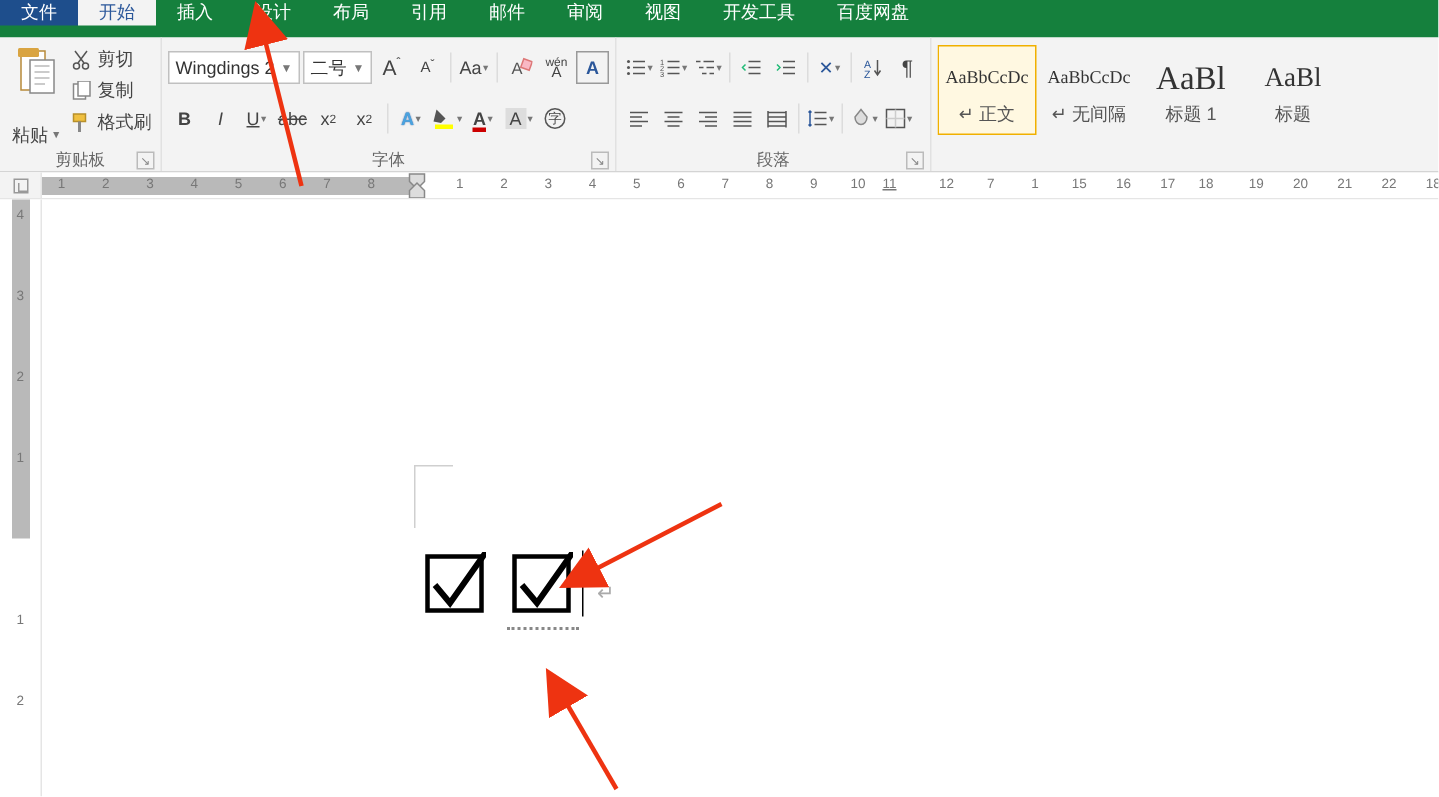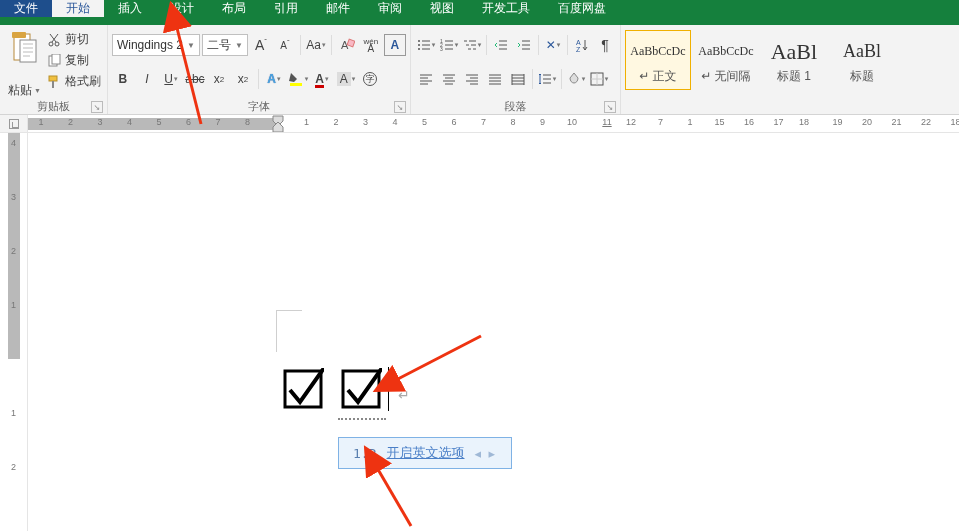--- a/index.html
+++ b/index.html
@@ -404,21 +404,21 @@
       <span class="num" style="left: 278.5px;">1</span>
       <span class="num" style="left: 308px;">2</span>
       <span class="num" style="left: 337.5px;">3</span>
       <span class="num" style="left: 367px;">4</span>
       <span class="num" style="left: 396.5px;">5</span>
       <span class="num" style="left: 426px;">6</span>
       <span class="num" style="left: 455.5px;">7</span>
       <span class="num" style="left: 485px;">8</span>
       <span class="num" style="left: 514.5px;">9</span>
       <span class="num" style="left: 544px;">10</span>
-      <span class="num" style="left: 579px; text-decoration: underline;">11</span>
+      <span class="num" style="left: 565px; text-decoration: underline;">11</span>
       <span class="num" style="left: 603px;">12</span>
       <span class="num" style="left: 632.5px;">7</span>
       <span class="num" style="left: 662px;">1</span>
       <span class="num" style="left: 691.5px;">15</span>
       <span class="num" style="left: 721px;">16</span>
       <span class="num" style="left: 750.5px;">17</span>
       <span class="num" style="left: 776px;">18</span>
       <span class="num" style="left: 809.5px;">19</span>
       <span class="num" style="left: 839px;">20</span>
       <span class="num" style="left: 868.5px;">21</span>
@@ -457,25 +457,20 @@
           <rect x="3" y="3" width="36" height="36" fill="none" stroke="#000" stroke-width="3"></rect>
           <path d="M8 22l10 12L42 0" fill="none" stroke="#000" stroke-width="4"></path>
         </svg>
     </div>
     <div class="sel-rect" style="left:310px;top:235px;width:48px;height:46px">
         <div class="dashes"></div>
       </div>
     <div class="cursor-ln" style="left:360px;top:234px"></div>
     <span class="paramark" style="left:370px;top:254px">↵</span>
 
-    <div class="imehint" style="left:310px;top:304px">
-      <span style="font-family:monospace">1.R</span>
-      <a href="#">开启英文选项</a>
-      <span class="pager">◂ ▸</span>
-    </div>
 
     <div class="arrow" style="left:143px;top:-114px">
       <svg width="40" height="110">
           <defs>
             <marker id="ah1" markerWidth="10" markerHeight="10" refX="2" refY="5" orient="auto">
               <path d="M0 0L10 5L0 10z" fill="#e31"></path>
             </marker>
           </defs>
           <line x1="30" y1="105" x2="5" y2="5" stroke="#e31" stroke-width="3" marker-end="url(#ah1)"></line>
         </svg>

